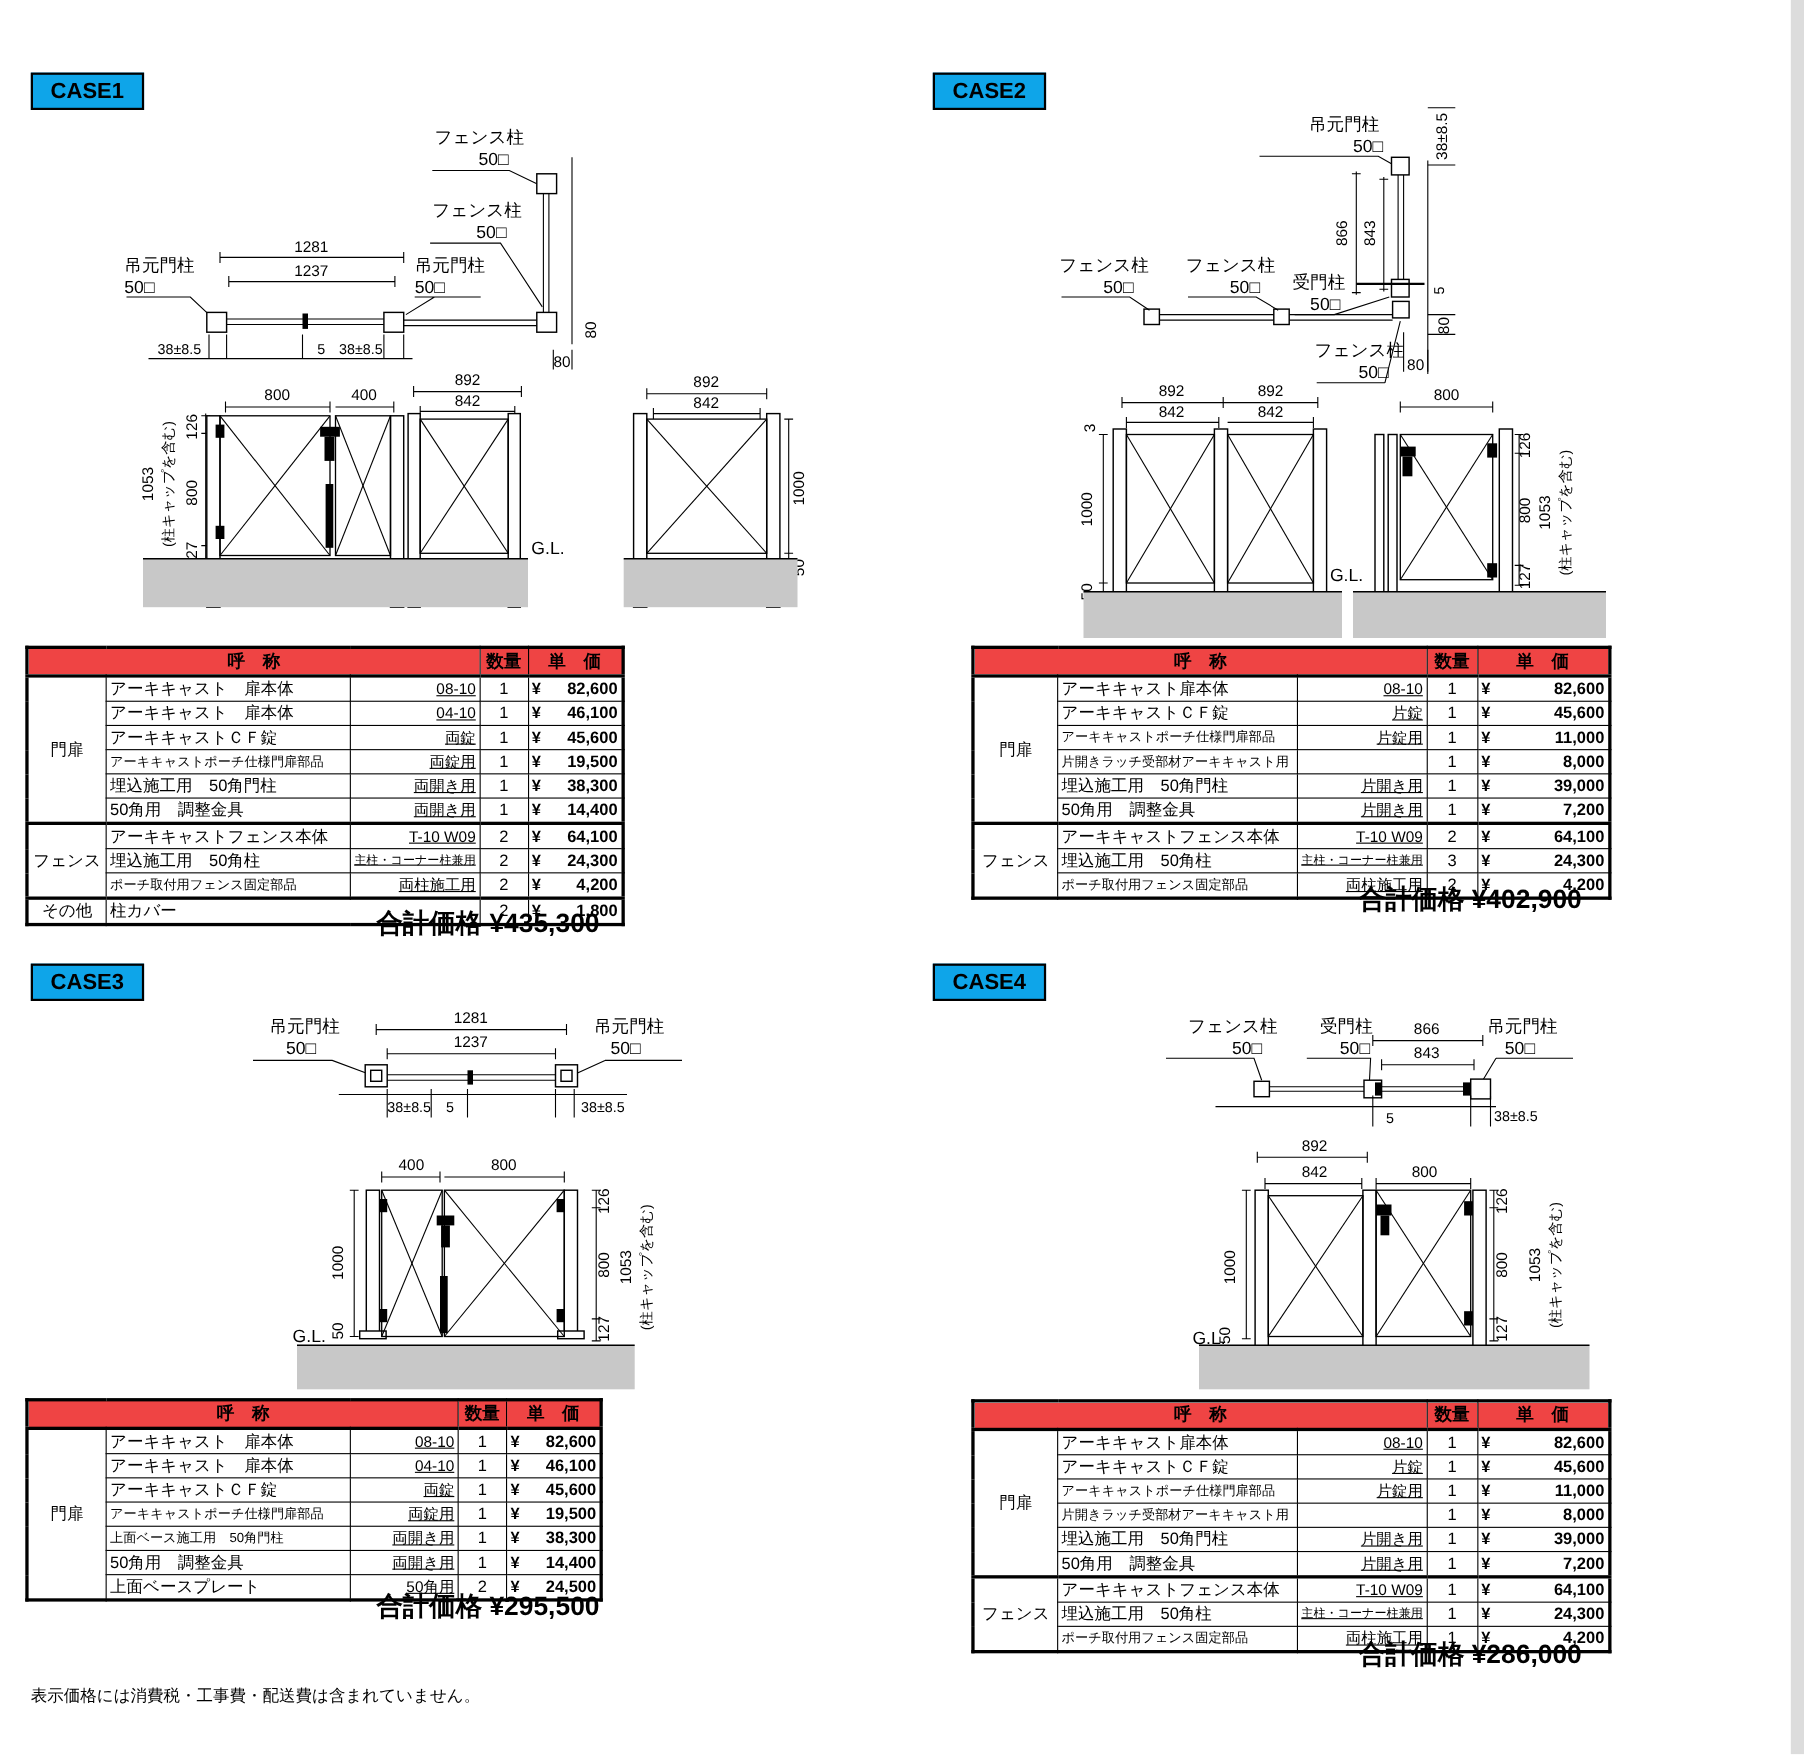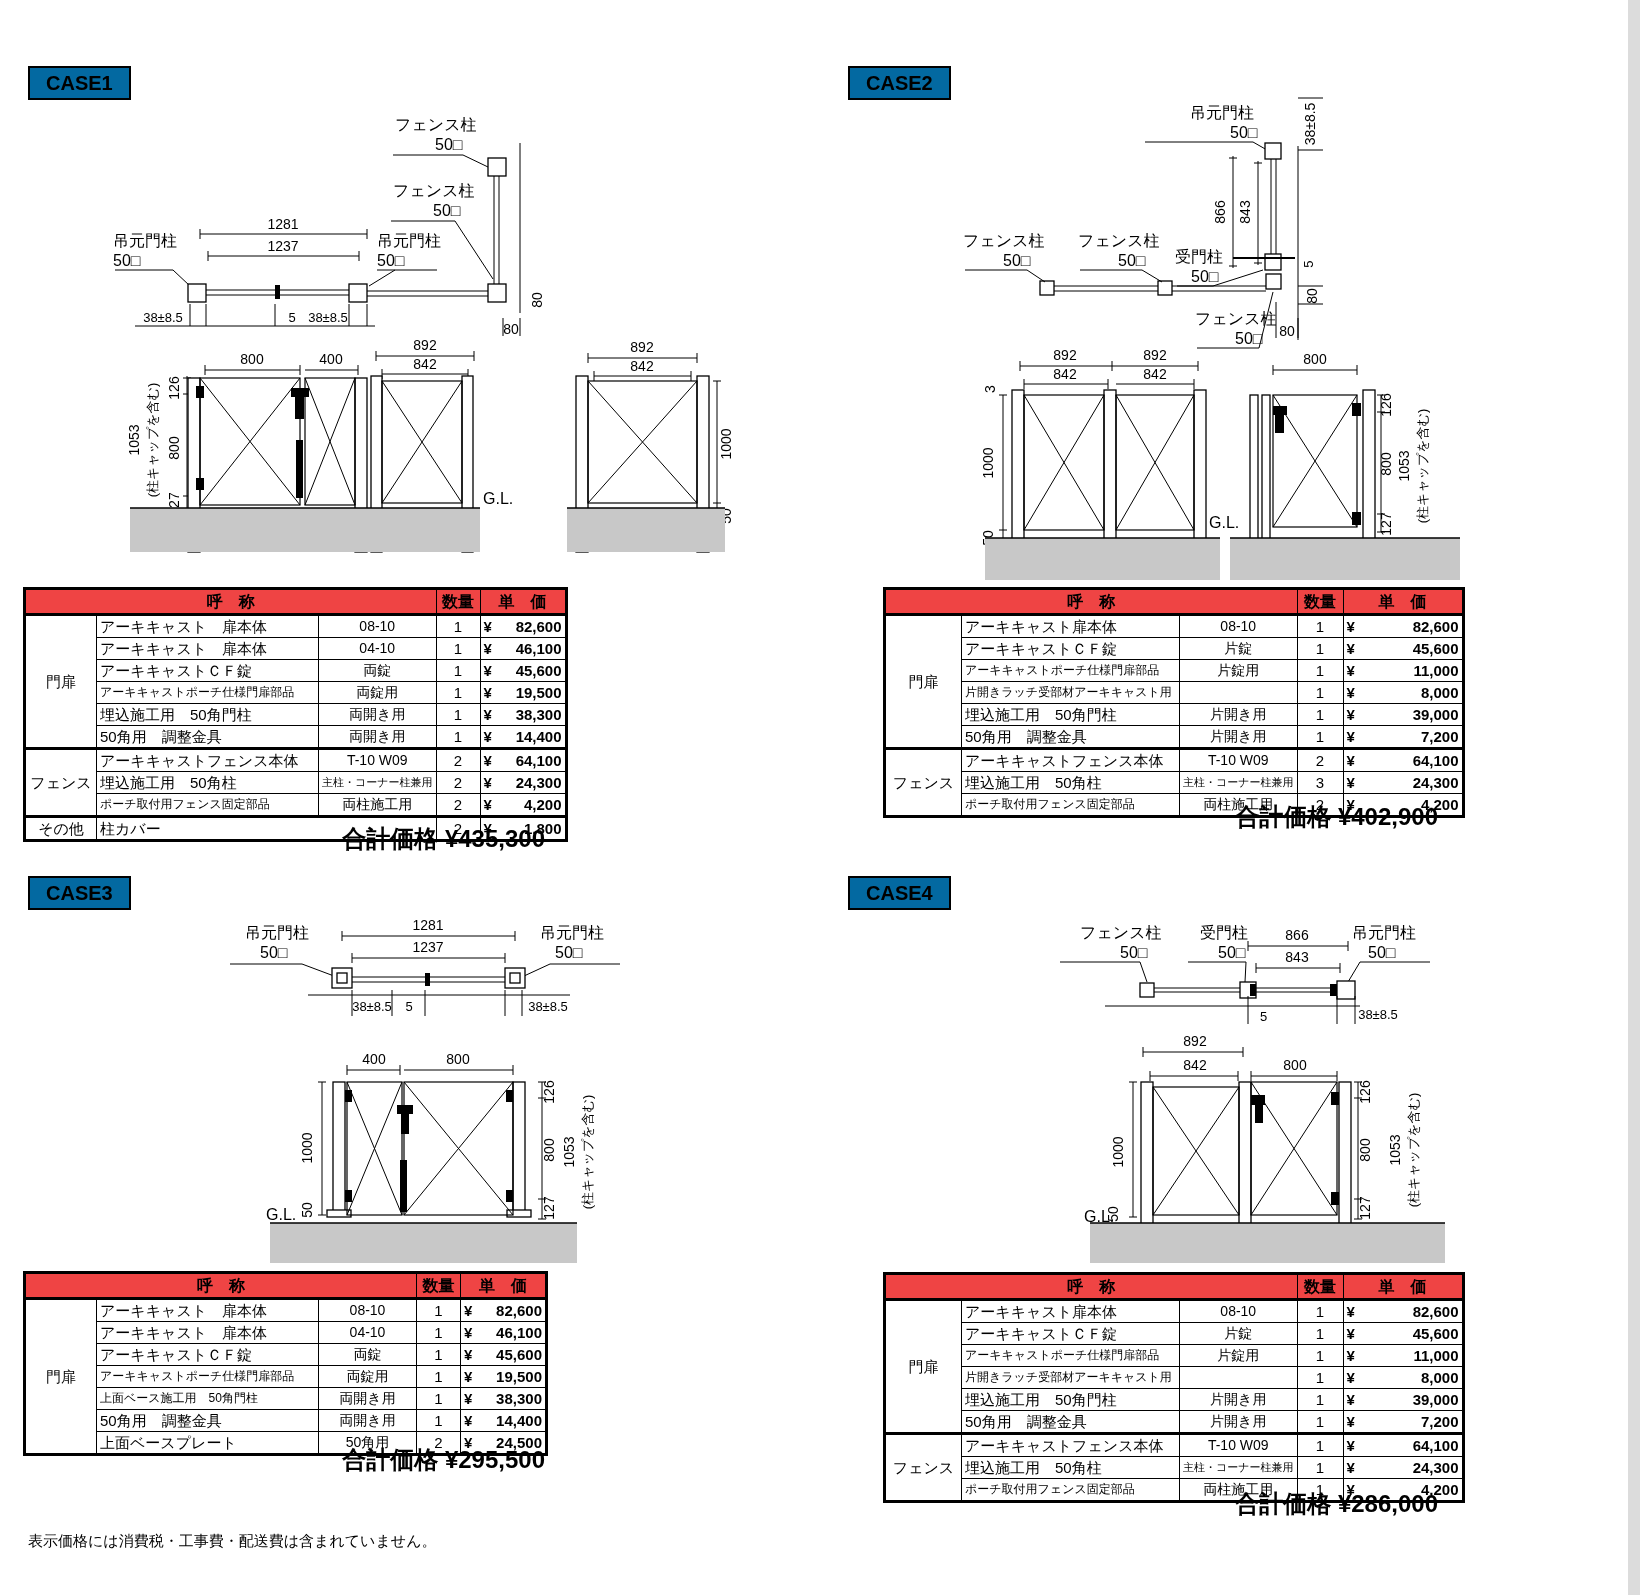--- a/index.html
+++ b/index.html
@@ -1,28 +1,28 @@
 <!DOCTYPE html>
 <html><head>
 <meta charset="utf-8">
 <style>
   html,body{margin:0;padding:0;background:#fff;}
   .page{position:relative;width:1640px;height:1595px;background:#ffffff;
         font-family:"Liberation Sans",sans-serif;color:#000;overflow:hidden;}
   .edge-shadow{position:absolute;right:0;top:0;width:12px;height:1595px;background:#dcdcdc;}
   .title{position:absolute;left:26px;top:6px;font-size:27px;font-weight:bold;letter-spacing:0.5px;}
-  .case-label{position:absolute;border:2px solid #000;background:#0369a1;font-size:20px;
+  .case-label{position:absolute;border:2px solid #000;background:#0ea5e9;font-size:20px;
               font-weight:bold;padding:4px 16px;line-height:1.1;}
   .tbl-wrap{position:absolute;}
   table.ptable{border-collapse:collapse;table-layout:fixed;border:3px solid #000;background:#fff;}
   .ptable th,.ptable td{border:1px solid #000;padding:0 3px;height:21px;line-height:21px;
                         overflow:hidden;white-space:nowrap;font-size:15px;}
   .ptable th{background:#ef4444;font-size:16px;font-weight:bold;height:23px;border-bottom:3px solid #000;}
   .ptable td.cat{text-align:center;font-size:15px;}
-  .ptable td.sp{text-align:center;font-size:14px;}
+  .ptable td.sp{text-align:right;font-size:14px;text-decoration:underline;}
   .ptable td.qt{text-align:center;}
   .ptable td.pr{text-align:right;font-weight:bold;}
   .pr .yen{float:left;}
   tr.grp td{border-top:3px solid #000;}
   .sm{font-size:12px !important;}
   .xs{font-size:11px !important;}
   .total{position:absolute;font-size:24px;font-weight:bold;text-align:right;}
   .foot{position:absolute;left:28px;top:1532px;font-size:15px;}
   svg{position:absolute;overflow:visible;}
   svg line,svg path{stroke:#000;stroke-width:1;fill:none;}

